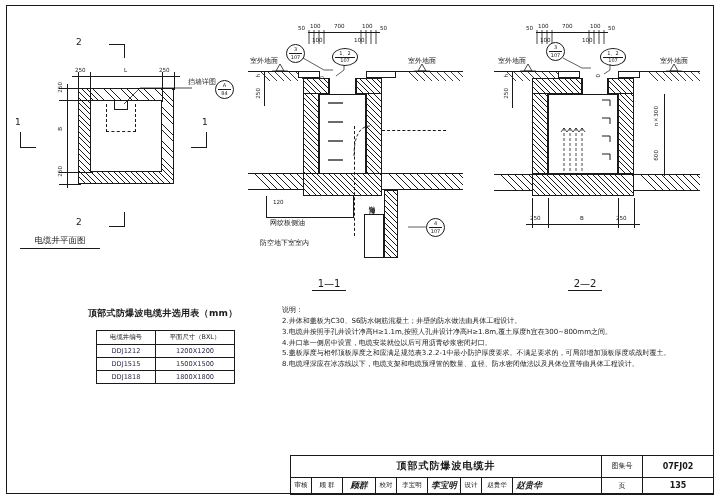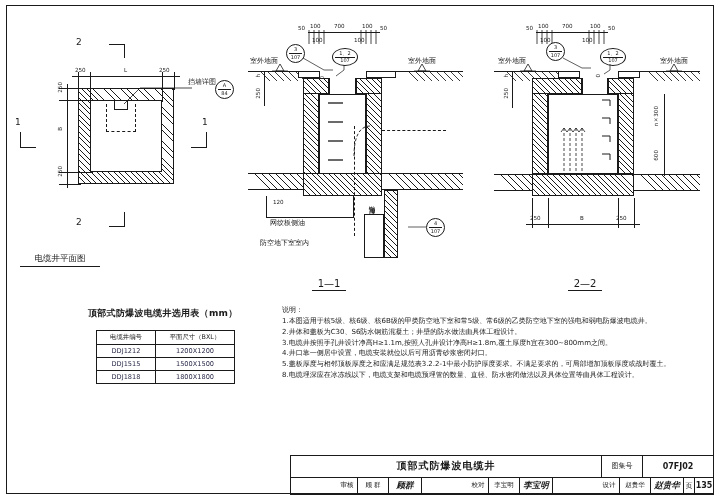--- a/index.html
+++ b/index.html
@@ -86,21 +86,21 @@
     width:40px;border-left:1.1px solid #1a1a1a;
     display:flex;align-items:center;justify-content:center;font-size:7px;
   }
   .tb-v{
     width:70px;border-left:1.1px solid #1a1a1a;
     display:flex;align-items:center;justify-content:center;font-size:8px;font-weight:bold;
   }
   .sig{display:flex;align-items:center;height:100%;}
   .sig .sk{
     padding:0 2px;display:flex;align-items:center;justify-content:center;
-    font-size:6.5px;border-right:1px solid #1a1a1a;height:100%;min-width:16px;margin-left:46px;
+    font-size:6.5px;border-right:1px solid #1a1a1a;height:100%;min-width:16px;
   }
   .sig .sv{
     padding:0 3px;display:flex;align-items:center;justify-content:center;
     font-size:6.5px;border-right:1px solid #1a1a1a;height:100%;min-width:24px;
   }
   .sig .hand{
     padding:0 3px;display:flex;align-items:center;justify-content:center;
     font-size:8.5px;font-style:italic;font-weight:bold;border-right:1px solid #1a1a1a;height:100%;min-width:26px;
     font-family:"DejaVu Serif","Liberation Serif",serif;
   }
@@ -167,21 +167,21 @@
       <svg width="72" height="22" style="display:block;">
         <polyline points="2,20 18,4 70,4" fill="none" stroke="#1a1a1a" stroke-width="0.8"></polyline>
       </svg>
     </div>
     <div class="lbl lbl-cn" style="left:176px;top:57px;font-size:7px;">挡墙详图</div>
     <div class="bub" style="left:203px;top:58px;">
       <span class="t">A</span>
       <span class="b">84</span>
     </div>
 
-    <div class="caption lbl-cn" style="left:8px;top:231px;width:80px;">电缆井平面图</div>
+    <div class="caption lbl-cn" style="left:8px;top:213px;width:80px;">电缆井平面图</div>
   </div>
 
   <div class="abs" style="left:248px;top:18px;width:215px;height:270px;">
 
     <div class="ln hline" style="left:60px;top:14px;width:72px;"></div>
     <div class="lbl dimtxt" style="left:50px;top:8px;">50</div>
     <div class="lbl dimtxt" style="left:62px;top:6px;">100</div>
     <div class="lbl dimtxt" style="left:86px;top:6px;">700</div>
     <div class="lbl dimtxt" style="left:114px;top:6px;">100</div>
     <div class="lbl dimtxt" style="left:132px;top:8px;">50</div>
@@ -440,21 +440,20 @@
       </tr>
       <tr>
         <td class="code">DDJ1818</td>
         <td class="dim">1800X1800</td>
       </tr>
     </tbody>
   </table>
 
   <div class="notes lbl-cn" style="left:282px;top:305px;width:424px;">
     <div class="nrow">说明：</div>
-    <div class="nrow">1.本图适用于核5级、核6级、核6B级的甲类防空地下室和常5级、常6级的乙类防空地下室的强电和弱电防爆波电缆井。</div>
     <div class="nrow">2.井体和盖板为C30、S6防水钢筋混凝土；井壁的防水做法由具体工程设计。</div>
     <div class="nrow">3.电缆井按照手孔井设计净高H≥1.1m,按照人孔井设计净高H≥1.8m,覆土厚度h宜在300~800mm之间。</div>
     <div class="nrow">4.井口靠一侧居中设置，电缆安装就位以后可用沥青砂浆密闭封口。</div>
     <div class="nrow">5.盖板厚度与相邻顶板厚度之和应满足规范表3.2.2-1中最小防护厚度要求。不满足要求的，可局部增加顶板厚度或战时覆土。</div>
     <div class="nrow">8.电缆埋深应在冰冻线以下，电缆支架和电缆预埋管的数量、直径、防水密闭做法以及具体位置等由具体工程设计。</div>
   </div>
 
   <div class="titleblock">
     <div class="tb-top">
       <div class="tb-name lbl-cn">顶部式防爆波电缆井</div>

